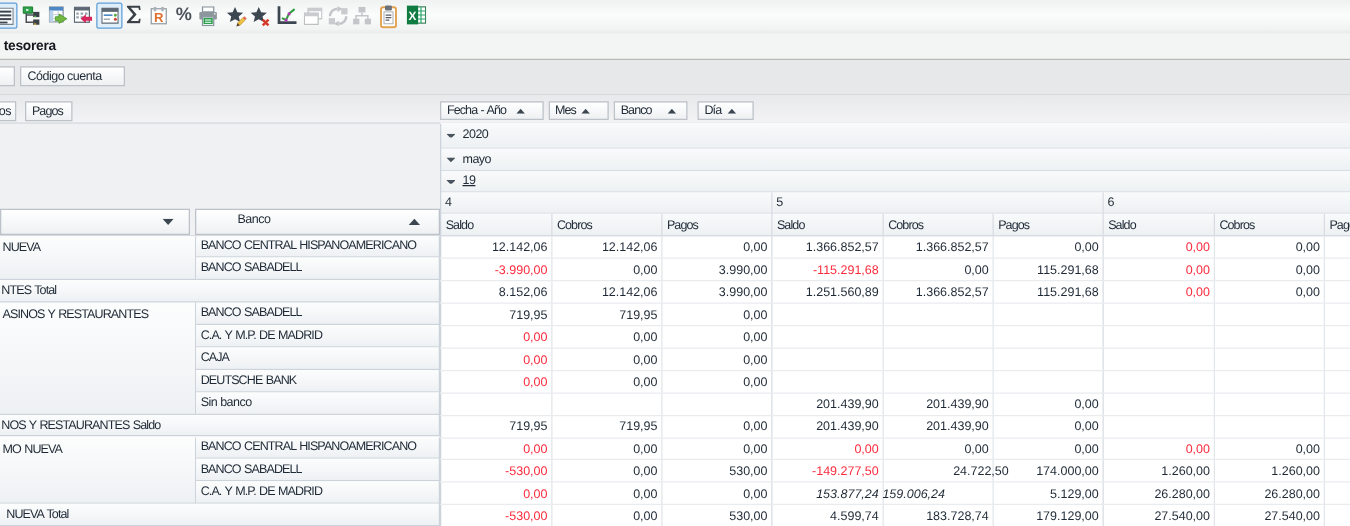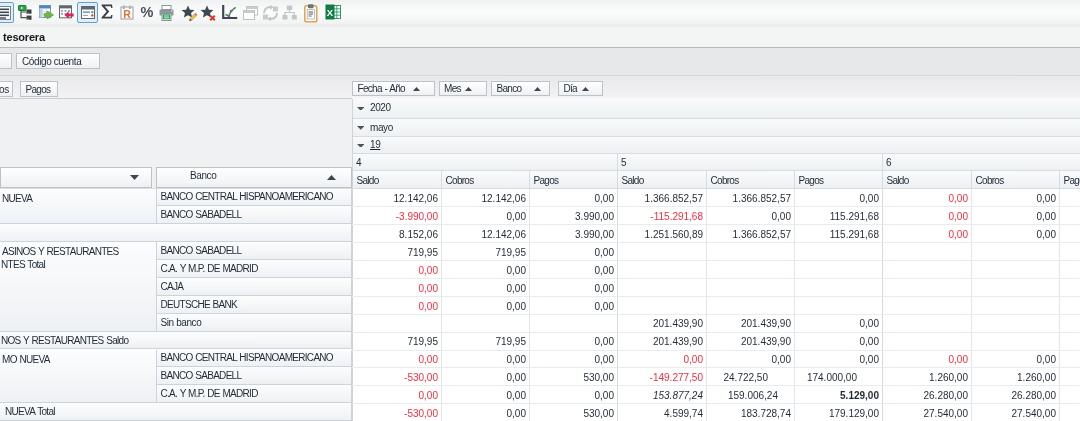--- a/index.html
+++ b/index.html
@@ -141,21 +141,21 @@
 <div class="lbl" style="left:160.5px;top:298.8px;">DEUTSCHE BANK</div>
 <div class="cell" style="left:157px;top:313.7px;width:195px;height:17.9px;"></div>
 <div class="txt" style="left:160.5px;top:316.6px;">Sin banco</div>
 <div class="cell" style="left:157px;top:349.5px;width:195px;height:17.9px;"></div>
 <div class="lbl" style="left:160.5px;top:352.4px;">BANCO CENTRAL HISPANOAMERICANO</div>
 <div class="cell" style="left:157px;top:367.3px;width:195px;height:17.9px;"></div>
 <div class="lbl" style="left:160.5px;top:370.3px;">BANCO SABADELL</div>
 <div class="cell" style="left:157px;top:385.2px;width:195px;height:17.9px;"></div>
 <div class="lbl" style="left:160.5px;top:388.2px;">C.A. Y M.P. DE MADRID</div>
 <div class="cell" style="left:0px;top:224.3px;width:352px;height:17.9px;"></div>
-<div class="lbl" style="left:1px;top:227.2px;margin-top:32px;">NTES Total</div>
+<div class="lbl" style="left:1px;top:227.2px;">NTES Total</div>
 <div class="cell" style="left:0px;top:331.6px;width:352px;height:17.9px;"></div>
 <div class="lbl" style="left:1px;top:334.5px;">NOS Y RESTAURANTES Saldo</div>
 <div class="cell" style="left:0px;top:403.1px;width:352px;height:17.9px;"></div>
 <div class="lbl" style="left:5px;top:406.1px;">NUEVA Total</div>
 <div class="num" style="left:354px;top:193.2px;width:84px;color:#1f2a36;">12.142,06</div>
 <div class="num" style="left:443px;top:193.2px;width:83px;color:#1f2a36;">12.142,06</div>
 <div class="num" style="left:531px;top:193.2px;width:83px;color:#1f2a36;">0,00</div>
 <div class="num" style="left:619px;top:193.2px;width:84px;color:#1f2a36;">1.366.852,57</div>
 <div class="num" style="left:708px;top:193.2px;width:83px;color:#1f2a36;">1.366.852,57</div>
 <div class="num" style="left:796px;top:193.2px;width:83px;color:#1f2a36;">0,00</div>
@@ -203,30 +203,30 @@
 <div class="num" style="left:531px;top:354.2px;width:83px;color:#1f2a36;">0,00</div>
 <div class="num" style="left:619px;top:354.2px;width:84px;color:#fb2b3d;">0,00</div>
 <div class="num" style="left:708px;top:354.2px;width:83px;color:#1f2a36;">0,00</div>
 <div class="num" style="left:796px;top:354.2px;width:83px;color:#1f2a36;">0,00</div>
 <div class="num" style="left:884px;top:354.2px;width:84px;color:#fb2b3d;">0,00</div>
 <div class="num" style="left:973px;top:354.2px;width:83px;color:#1f2a36;">0,00</div>
 <div class="num" style="left:354px;top:372.0px;width:84px;color:#fb2b3d;">-530,00</div>
 <div class="num" style="left:443px;top:372.0px;width:83px;color:#1f2a36;">0,00</div>
 <div class="num" style="left:531px;top:372.0px;width:83px;color:#1f2a36;">530,00</div>
 <div class="num" style="left:619px;top:372.0px;width:84px;color:#fb2b3d;">-149.277,50</div>
-<div class="num" style="left:708px;top:372.0px;width:60px;color:#1f2a36;">24.722,50</div>
-<div class="num" style="left:796px;top:372.0px;width:61px;color:#1f2a36;">174.000,00</div>
+<div class="num" style="left:708px;top:372.0px;width:99px;color:#1f2a36;">24.722,50</div>
+<div class="num" style="left:796px;top:372.0px;width:83px;color:#1f2a36;">174.000,00</div>
 <div class="num" style="left:884px;top:372.0px;width:84px;color:#1f2a36;">1.260,00</div>
 <div class="num" style="left:973px;top:372.0px;width:83px;color:#1f2a36;">1.260,00</div>
 <div class="num" style="left:354px;top:389.9px;width:84px;color:#fb2b3d;">0,00</div>
 <div class="num" style="left:443px;top:389.9px;width:83px;color:#1f2a36;">0,00</div>
 <div class="num" style="left:531px;top:389.9px;width:83px;color:#1f2a36;">0,00</div>
 <div class="num" style="left:619px;top:389.9px;width:84px;color:#1f2a36;font-style:italic;">153.877,24</div>
-<div class="num" style="left:695px;top:389.9px;width:83px;color:#1f2a36;">159.006,24</div>
-<div class="num" style="left:796px;top:389.9px;width:83px;color:#1f2a36;font-weight:bold;">5.129,00</div>
+<div class="num" style="left:673px;top:389.9px;width:83px;color:#1f2a36;font-style:italic;">159.006,24</div>
+<div class="num" style="left:796px;top:389.9px;width:83px;color:#1f2a36;">5.129,00</div>
 <div class="num" style="left:884px;top:389.9px;width:84px;color:#1f2a36;">26.280,00</div>
 <div class="num" style="left:973px;top:389.9px;width:83px;color:#1f2a36;">26.280,00</div>
 <div class="num" style="left:354px;top:407.8px;width:84px;color:#fb2b3d;">-530,00</div>
 <div class="num" style="left:443px;top:407.8px;width:83px;color:#1f2a36;">0,00</div>
 <div class="num" style="left:531px;top:407.8px;width:83px;color:#1f2a36;">530,00</div>
 <div class="num" style="left:619px;top:407.8px;width:84px;color:#1f2a36;">4.599,74</div>
 <div class="num" style="left:708px;top:407.8px;width:83px;color:#1f2a36;">183.728,74</div>
 <div class="num" style="left:796px;top:407.8px;width:83px;color:#1f2a36;">179.129,00</div>
 <div class="num" style="left:884px;top:407.8px;width:84px;color:#1f2a36;">27.540,00</div>
 <div class="num" style="left:973px;top:407.8px;width:83px;color:#1f2a36;">27.540,00</div>

